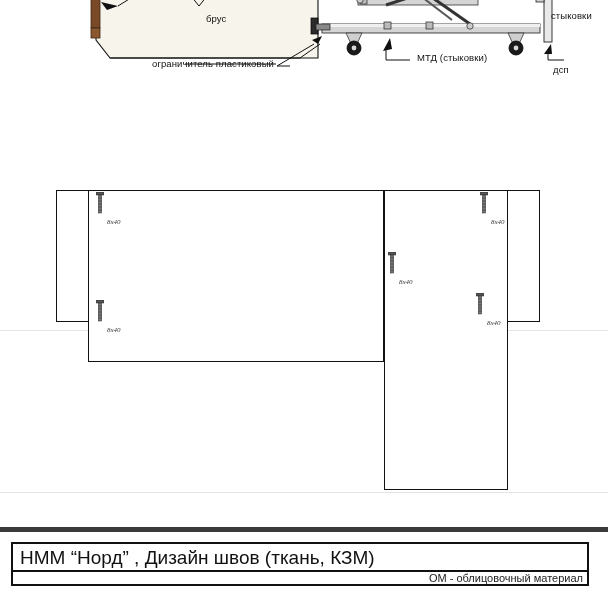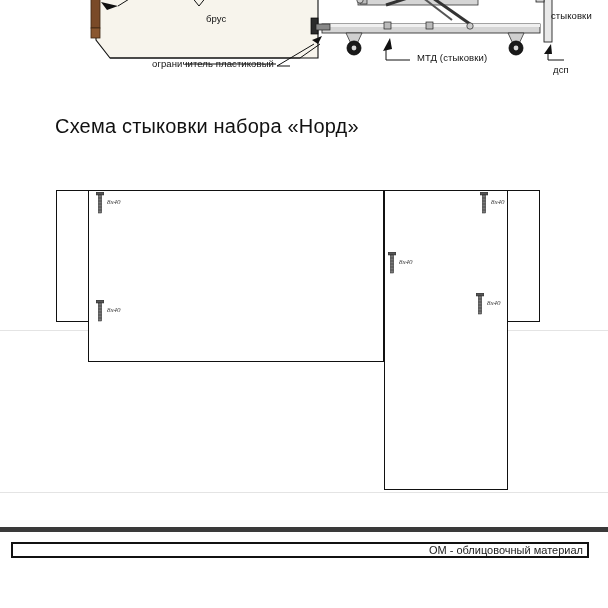--- a/index.html
+++ b/index.html
@@ -57,20 +57,21 @@
     position:absolute;
     width:8px;height:22px;
   }
   .screw-label{
     position:absolute;
     font-size:7px;
     font-style:italic;
     font-family:"Liberation Serif", serif;
     color:#3a3a3a;
     white-space:nowrap;
+    margin-top:20px;
   }
 
   
   #dark-band{
     position:absolute;left:0;top:527px;width:608px;height:5px;
     background:#3a3a3a;
   }
   #bottom-table{
     position:absolute;left:11px;top:542px;
     width:578px;
@@ -168,21 +169,20 @@
 
     <div class="callout-label" style="left:152px;top:58px;text-align:right;">ограничитель пластиковый</div>
 
     <div class="callout-label" style="left:417px;top:52px;">МТД (стыковки)</div>
 
     <div class="callout-label" style="left:553px;top:52px;margin-top:12px;">дсп</div>
 
     <div class="callout-label" style="left:551px;top:10px;">стыковки</div>
   </div>
 
-  <div id="scheme-title">Схема стыковки набора «Норд»</div>
 
   <div id="scheme-diagram">
 
     <div class="hairline" style="left:0px;top:170px;width:608px;"></div>
     <div class="hairline" style="left:0px;top:332px;width:608px;"></div>
 
     <div class="panel" style="left:56px;top:30px;width:33px;height:132px;"></div>
 
     <div class="panel" style="left:88px;top:30px;width:296px;height:172px;"></div>
 
@@ -253,16 +253,17 @@
         <line x1="2.4" y1="18" x2="5.6" y2="18"></line>
       </g>
     </svg>
     <div class="screw-label" style="left:487px;top:139px;">8x40</div>
 
   </div>
 
   <div id="dark-band"></div>
 
   <div id="bottom-table">
+    <div class="table-row">НММ “Норд” , Дизайн швов (ткань, КЗМ)</div>
     <div class="table-row cut">ОМ - облицовочный материал</div>
   </div>
 
 </div>
 
 </body></html>

